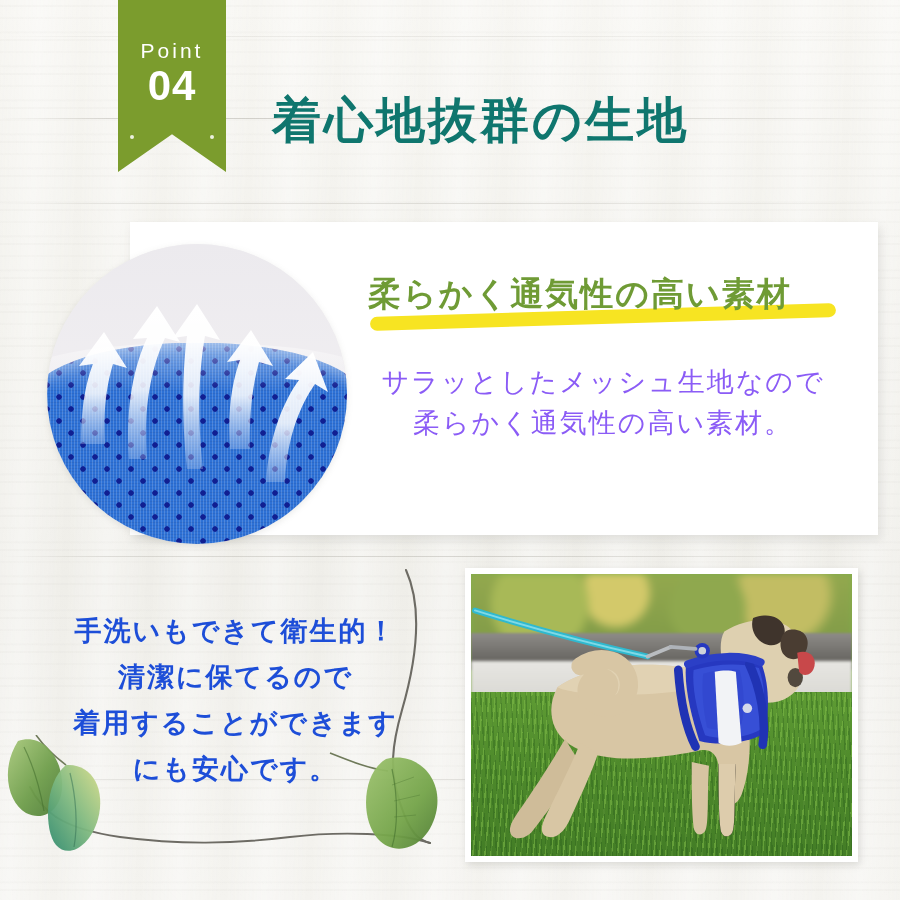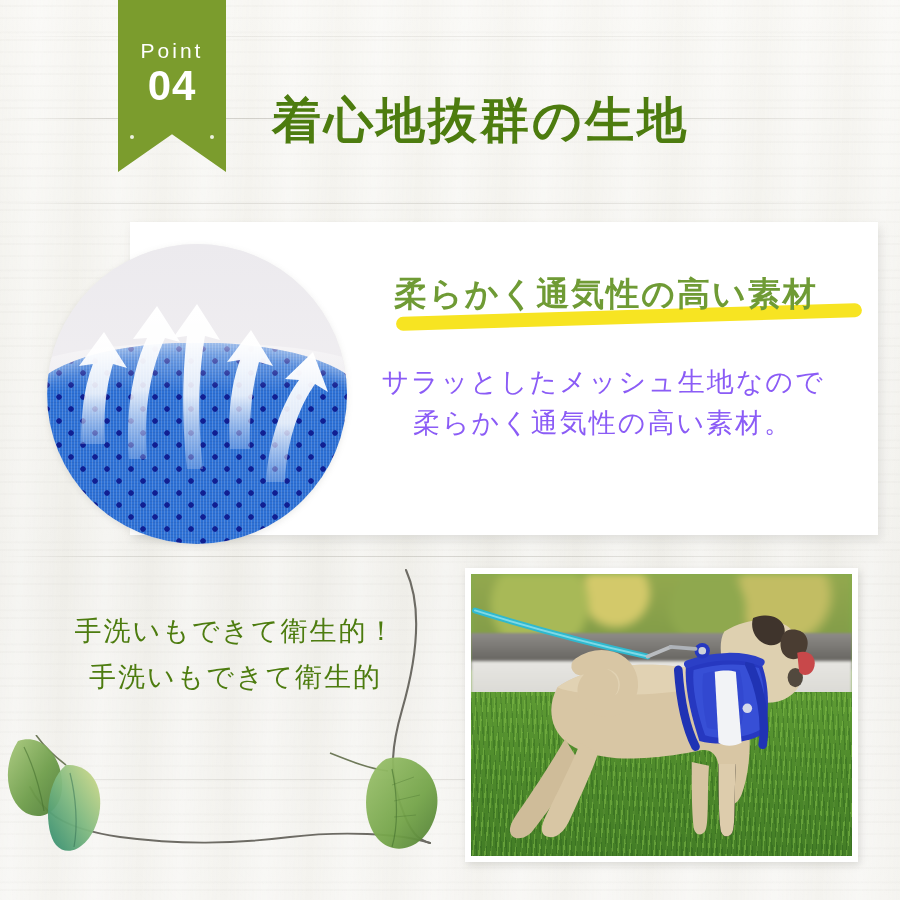--- a/index.html
+++ b/index.html
@@ -89,21 +89,21 @@
     background:rgba(255,255,255,.85);
   }
   .ribbon-dot.l{ left:12px; }
   .ribbon-dot.r{ right:12px; }
 
   
   .headline{
     position:absolute; left:272px; top:88px;
     font-size:49px;
     font-weight:700;
-    color:#4d7c0f;
+    color:#0f766e;
     letter-spacing:3px;
     white-space:nowrap;
   }
 
   
   .card{
     position:absolute; left:130px; top:222px;
     width:748px; height:313px;
     background:#ffffff;
     box-shadow:3px 5px 9px rgba(120,118,110,.16);
@@ -140,21 +140,21 @@
     width:112%; height:16%;
     background:linear-gradient(180deg,rgba(255,255,255,.42),rgba(255,255,255,0));
     border-radius:48% 48% 0 0 / 60% 60% 0 0;
     pointer-events:none;
   }
   .arrows{ position:absolute; inset:0; }
 
   
   .sub-head-wrap{
     position:absolute; left:368px; top:272px;
-    width:470px; height:62px;margin-left:26px;
+    width:470px; height:62px;
   }
   .sub-head{
     position:relative; z-index:2;
     font-size:33px; font-weight:700;
     color:#6f9b35; letter-spacing:2px;
     white-space:nowrap;
   }
   .marker{
     position:absolute; z-index:1;
     left:2px; top:38px; width:466px; height:14px;
@@ -176,22 +176,22 @@
   .card-body div{ white-space:nowrap; }
 
   
   .lower-text{
     position:absolute; left:58px; top:608px;
     width:355px;
     text-align:center;
     font-size:27px;
     line-height:46px;
     letter-spacing:2px;
-    color:#4d7c0f;
-    font-weight:400;
+    color:#1d4ed8;
+    font-weight:700;
   }
   .lower-text div{ white-space:nowrap; }
 
   
   .vine{ position:absolute; left:0; top:555px; width:470px; height:345px; }
 
   
   .photo{
     position:absolute; left:465px; top:568px;
     width:393px; height:294px;
@@ -288,21 +288,23 @@
     <div class="sub-head">柔らかく通気性の高い素材</div>
   </div>
 
   <div class="card-body">
     <div>サラッとしたメッシュ生地なので</div>
     <div>柔らかく通気性の高い素材。</div>
   </div>
 
   <div class="lower-text">
     <div>手洗いもできて衛生的！</div>
-    <div>手洗いもできて衛生的</div>
+    <div>清潔に保てるので</div>
+    <div>着用することができます</div>
+    <div>にも安心です。</div>
   </div>
 
   <svg class="vine" viewBox="0 0 470 345">
     <path d="M406 15 C424 55 415 110 402 155 C392 190 389 215 400 248 C410 278 418 285 430 288" fill="none" stroke="#6d6b64" stroke-width="2.1" stroke-linecap="round"></path>
     <path d="M430 288 C400 278 340 276 290 282 C232 289 180 290 120 282 C92 278 70 271 56 262" fill="none" stroke="#6d6b64" stroke-width="1.9" stroke-linecap="round"></path>
     <path d="M56 262 C44 254 36 244 30 232" fill="none" stroke="#6d6b64" stroke-width="1.7" stroke-linecap="round"></path>
   </svg>
 
   <svg class="leaves" viewBox="0 0 460 165">
     <defs>

